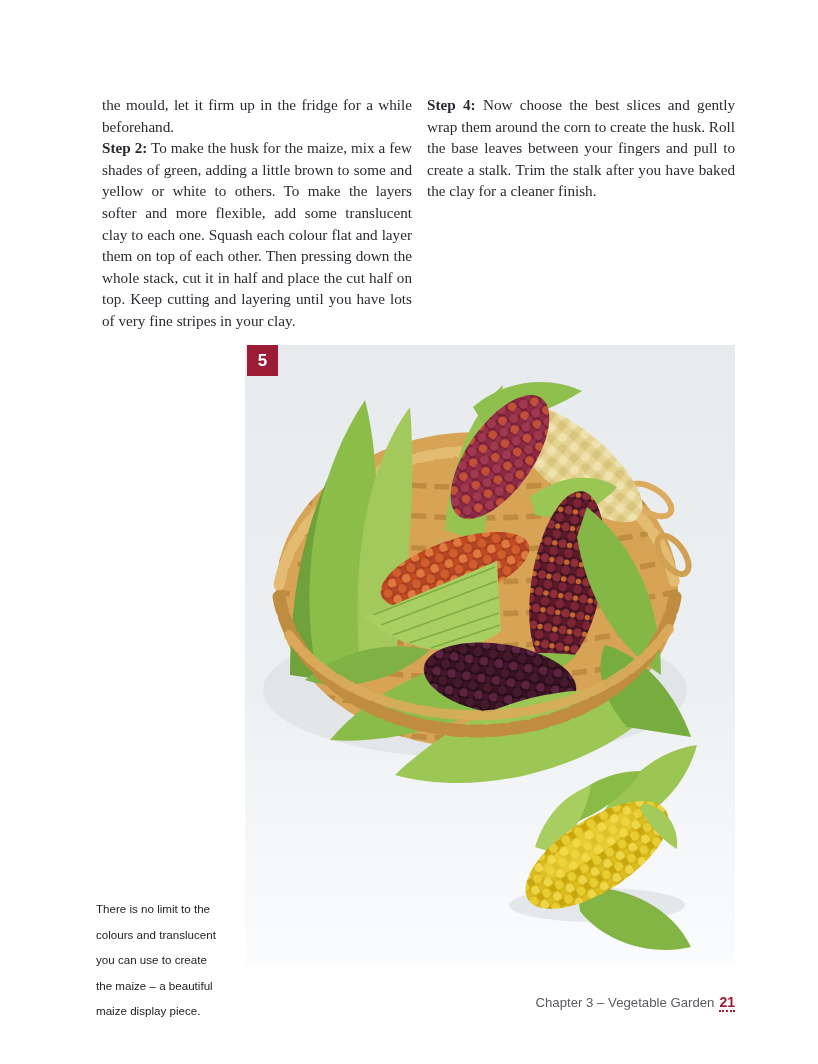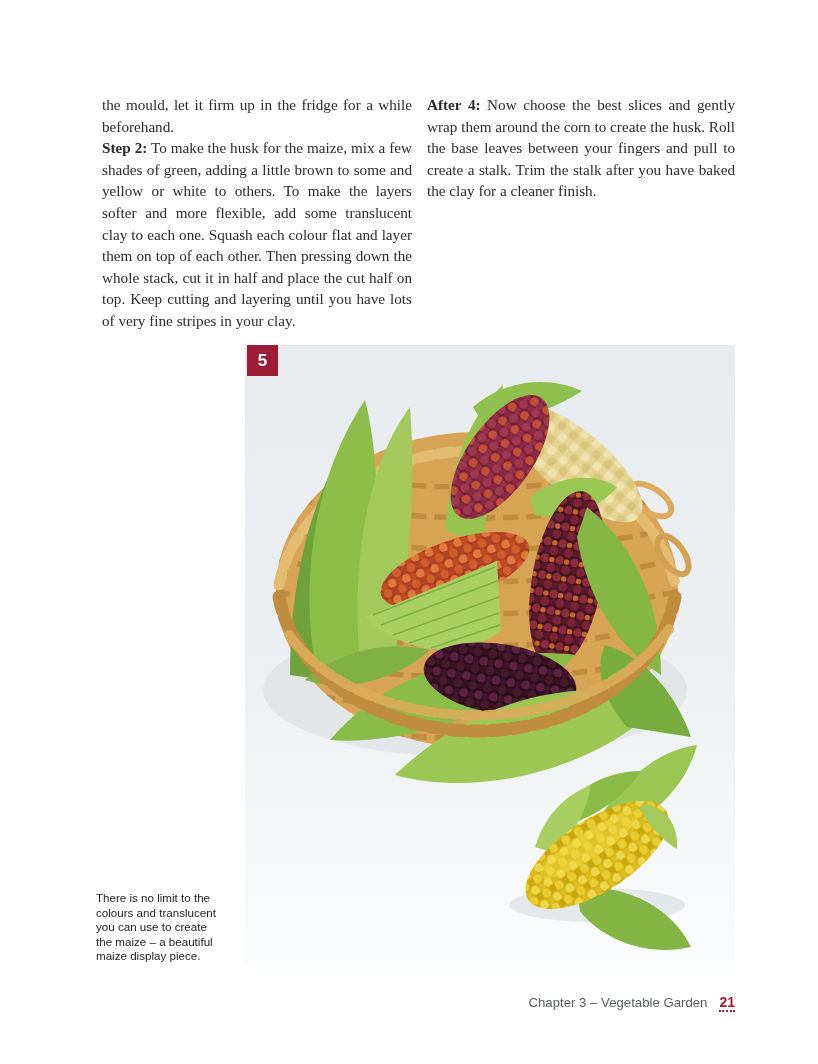--- a/index.html
+++ b/index.html
@@ -26,43 +26,43 @@
     background:var(--accent,#9b1c34);
     color:#ffffff;font-family:"Liberation Sans",sans-serif;
     font-size:17px;font-weight:700;
     display:flex;align-items:center;justify-content:center;
   }
   #caption{
     position:absolute;left:96px;top:891px;
     font-family:"Liberation Sans",sans-serif;
     font-size:11.6px;line-height:14.6px;color:#1d1d1f;
   }
-  #caption div{white-space:nowrap;}
+  #caption div{white-space:nowrap;margin-top:11px;}
   #footer{
     position:absolute;top:995px;right:83px;
-    display:flex;align-items:baseline;gap:12px;
+    display:flex;align-items:baseline;gap:5px;
     font-family:"Liberation Sans",sans-serif;
   }
   #footer .chapter{font-size:13.2px;color:var(--footer-text,#5a5c61);}
   #footer .pagenum{
     font-size:14px;font-weight:700;color:var(--accent,#9b1c34);
     border-bottom:2px dotted var(--accent,#9b1c34);
     padding-bottom:1px;line-height:1;
   }
 </style>
 </head>
 <body>
 
 <div class="col" id="left-col">
   <p><b></b><span>the mould, let it firm up in the fridge for a while beforehand.</span></p>
   <p><b>Step 2:</b><span> To make the husk for the maize, mix a few shades of green, adding a little brown to some and yellow or white to others. To make the layers softer and more flexible, add some translucent clay to each one. Squash each colour flat and layer them on top of each other. Then pressing down the whole stack, cut it in half and place the cut half on top. Keep cutting and layering until you have lots of very fine stripes in your clay.</span></p>
 </div>
 
 <div class="col" id="right-col">
-  <p><b>After 4:</b><span> Now choose the best slices and gently wrap them around the corn to create the husk. Roll the base leaves between your fingers and pull to create a stalk. Trim the stalk after you have baked the clay for a cleaner finish.</span></p>
+  <p><b>Step 4:</b><span> Now choose the best slices and gently wrap them around the corn to create the husk. Roll the base leaves between your fingers and pull to create a stalk. Trim the stalk after you have baked the clay for a cleaner finish.</span></p>
 </div>
 
 <div id="figure">
   <svg width="490" height="620" viewBox="0 0 490 620" xmlns="http://www.w3.org/2000/svg">
     <defs>
       <linearGradient id="bgGrad" x1="0" y1="0" x2="0" y2="1">
         <stop offset="0" stop-color="#e7ebee"></stop>
         <stop offset="0.55" stop-color="#edf0f2"></stop>
         <stop offset="1" stop-color="#fbfcfd"></stop>
       </linearGradient>

